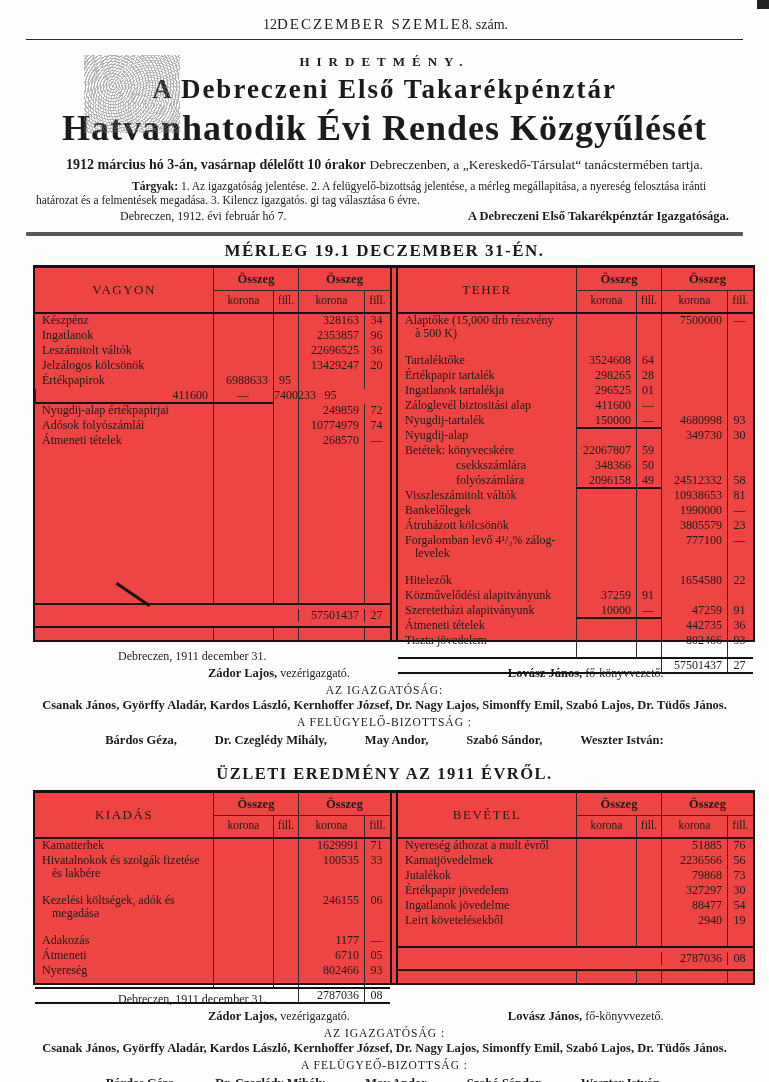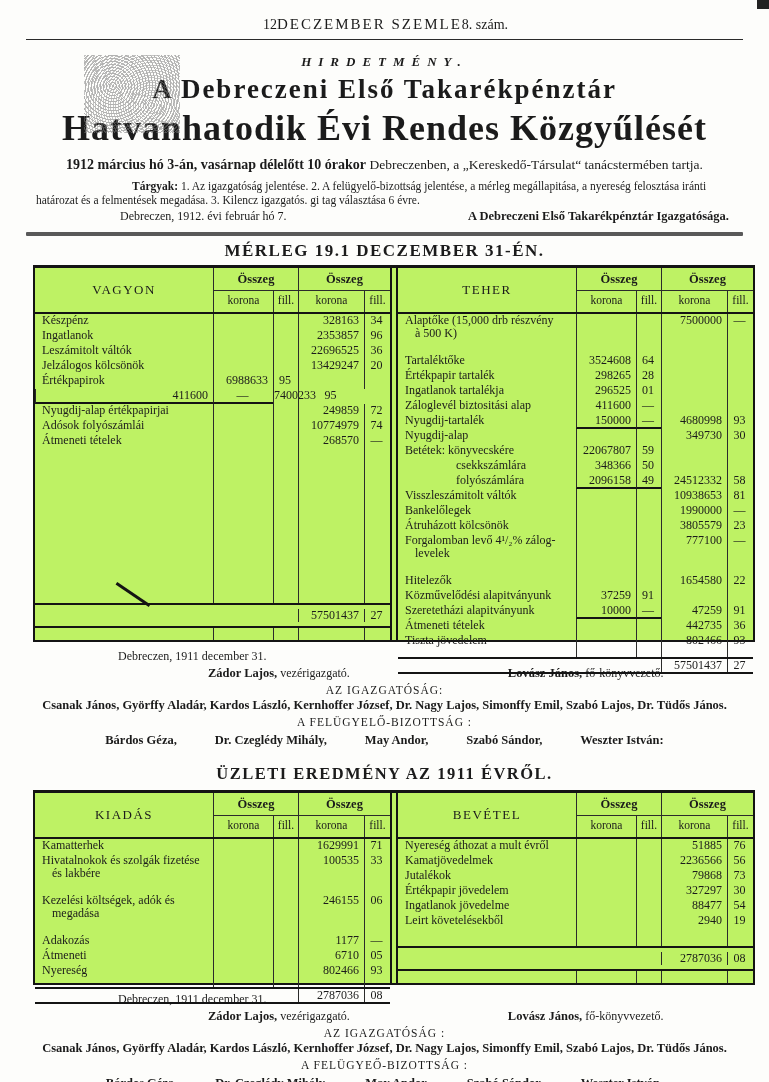--- a/index.html
+++ b/index.html
@@ -11,32 +11,32 @@
     background:repeating-radial-gradient(circle at 30% 40%, #6a6a6a 0 1px, transparent 1px 3px),
                repeating-radial-gradient(circle at 70% 65%, #8a8a8a 0 1px, transparent 1px 2.5px);
     filter:blur(.4px);}
   .smudge.tr{right:0;top:0;width:12px;height:9px;background:#222;}
   
   .mast{display:flex;justify-content:center;align-items:baseline;
         padding:16px 40px 4px 42px;font-size:14px;}
   .mast .title{font-size:15px;letter-spacing:2px;}
   .mastrule{border-top:1.5px solid #2a2a2a;margin:2px 26px 0 26px;}
   
-  .kicker{text-align:center;font-weight:bold;font-size:13px;letter-spacing:7px;margin-top:14px;font-style:italic;}
+  .kicker{text-align:center;font-weight:bold;font-size:13px;letter-spacing:7px;margin-top:14px;}
   .t1{text-align:center;font-weight:bold;font-size:27px;letter-spacing:2px;margin-top:4px;}
   .t2{text-align:center;font-weight:bold;font-size:36px;letter-spacing:1px;margin-top:2px;}
   .meet{text-align:center;font-size:13.5px;margin-top:8px;}
   .meet b{font-size:14px;}
   .agenda{margin:6px 36px 0 36px;font-size:11.5px;line-height:14px;text-align:left;text-indent:96px;}
   .dateline-row{display:flex;justify-content:space-between;font-size:12px;margin:2px 40px 0 120px;}
   .dateline-row .sig{font-weight:bold;font-size:12.5px;}
   .heavybar{height:4px;background:#3c3c3c;margin:8px 26px 0 26px;opacity:.85;border-radius:1px;}
   .sect-title{text-align:center;font-weight:bold;font-size:17px;letter-spacing:1.5px;margin:5px 0 4px 0;}
   
-  .ledger{display:flex;margin:0 14px 0 33px;border:2.5px solid #141414;border-top-width:3.5px;background:#bef264;}
+  .ledger{display:flex;margin:0 14px 0 33px;border:2.5px solid #141414;border-top-width:3.5px;background:#ef4444;}
   .half{flex:1;display:flex;flex-direction:column;position:relative;
         --cols:1fr 60px 25px 66px 26px;}
   .tdiv{width:4px;border-left:2px solid #141414;border-right:2px solid #141414;flex:0 0 4px;}
   .grid{display:grid;grid-template-columns:var(--cols);}
   .thead{grid-template-rows:23px 21px;border-bottom:2.5px solid #141414;font-size:12px;}
   .hdesc{grid-row:1/3;grid-column:1;display:flex;align-items:center;justify-content:center;
          font-size:13px;letter-spacing:1.5px;}
   .hsum{grid-column:span 2;border-left:1px solid #2b2b2b;border-bottom:1px solid #2b2b2b;
         text-align:center;font-weight:bold;padding-top:4px;font-size:12.5px;}
   .hsub{border-left:1px solid #2b2b2b;text-align:center;padding-top:3px;font-size:11.5px;}

